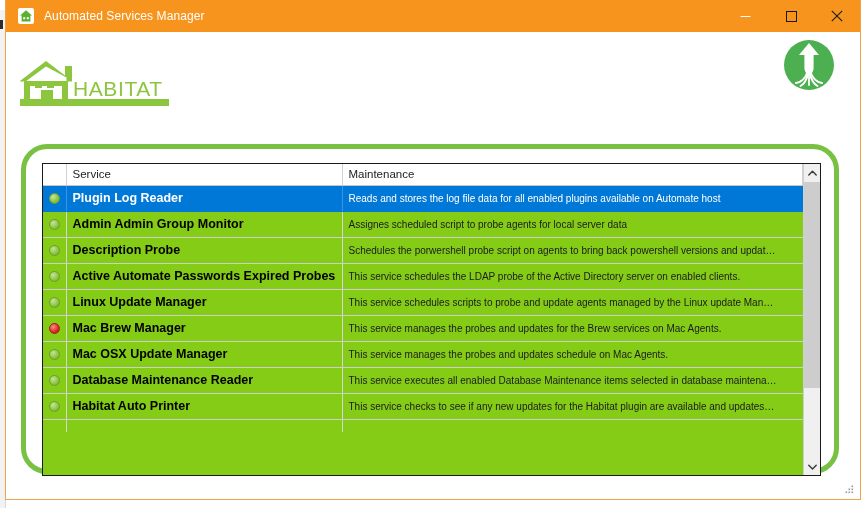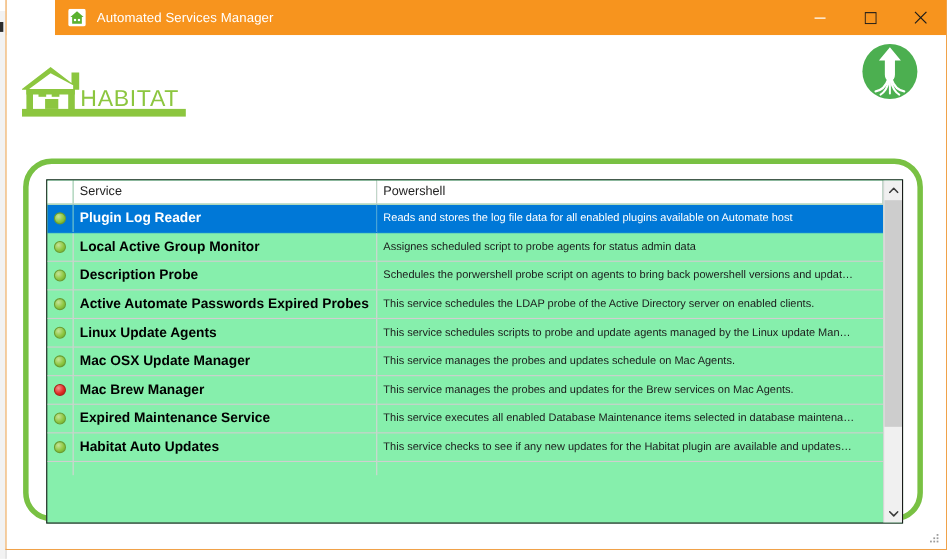--- a/index.html
+++ b/index.html
@@ -58,21 +58,20 @@
     overflow: hidden;
   }
 
   
   .titlebar {
     position: relative;
     height: 32px;
     background: #F7941E;
     display: flex;
     align-items: center;
-    margin-left: 44px;
   }
   .title-icon {
     width: 16px; height: 16px;
     margin-left: 12px;
     margin-right: 10px;
     flex: 0 0 auto;
     display: block;
   }
   .title-text {
     font-size: 12px;
@@ -141,21 +140,21 @@
 
   
   .grid-wrap {
     position: absolute;
     left: 36px;
     top: 131px;
     width: 779px;
     height: 313px;
     border: 1px solid #1a1a1a;
     box-sizing: border-box;
-    background: #86efac;
+    background: #84cc16;
     display: flex;
     overflow: hidden;
   }
   .grid-main {
     flex: 1 1 auto;
     overflow: hidden;
     position: relative;
   }
   table.grid {
     border-collapse: collapse;
@@ -370,39 +369,39 @@
           <table class="grid">
             <colgroup>
               <col class="c-stat">
                 <col class="c-svc">
                 <col class="c-desc">
             </colgroup>
             <thead>
               <tr>
                 <th class="stat-h"></th>
                 <th>Service</th>
-                <th>Powershell</th>
+                <th>Maintenance</th>
               </tr>
             </thead>
             <tbody>
 
               <tr class="selected">
                 <td class="stat">
                   <span class="dot green"></span>
                 </td>
                 <td class="svc">Plugin Log Reader</td>
                 <td class="desc">Reads and stores the log file data for all enabled plugins available on Automate host</td>
               </tr>
 
               <tr>
                 <td class="stat">
                   <span class="dot green"></span>
                 </td>
-                <td class="svc">Local Active Group Monitor</td>
-                <td class="desc">Assignes scheduled script to probe agents for status admin data</td>
+                <td class="svc">Admin Admin Group Monitor</td>
+                <td class="desc">Assignes scheduled script to probe agents for local server data</td>
               </tr>
 
               <tr>
                 <td class="stat">
                   <span class="dot green"></span>
                 </td>
                 <td class="svc">Description Probe</td>
                 <td class="desc">Schedules the porwershell probe script on agents to bring back powershell versions and updat…</td>
               </tr>
 
@@ -413,53 +412,53 @@
                   <span class="dot green"></span>
                 </td>
                 <td class="svc">Active Automate Passwords Expired Probes</td>
                 <td class="desc">This service schedules the LDAP probe of the Active Directory server on enabled clients.</td>
               </tr>
 
               <tr>
                 <td class="stat">
                   <span class="dot green"></span>
                 </td>
-                <td class="svc">Linux Update Agents</td>
+                <td class="svc">Linux Update Manager</td>
                 <td class="desc">This service schedules scripts to probe and update agents managed by the Linux update Man…</td>
+              </tr>
+
+              <tr>
+                <td class="stat">
+                  <span class="dot red"></span>
+                </td>
+                <td class="svc">Mac Brew Manager</td>
+                <td class="desc">This service manages the probes and updates for the Brew services on Mac Agents.</td>
               </tr>
 
               <tr>
                 <td class="stat">
                   <span class="dot green"></span>
                 </td>
                 <td class="svc">Mac OSX Update Manager</td>
                 <td class="desc">This service manages the probes and updates schedule on Mac Agents.</td>
               </tr>
 
               <tr>
                 <td class="stat">
-                  <span class="dot red"></span>
-                </td>
-                <td class="svc">Mac Brew Manager</td>
-                <td class="desc">This service manages the probes and updates for the Brew services on Mac Agents.</td>
-              </tr>
-
-              <tr>
-                <td class="stat">
-                  <span class="dot green"></span>
-                </td>
-                <td class="svc">Expired Maintenance Service</td>
+                  <span class="dot green"></span>
+                </td>
+                <td class="svc">Database Maintenance Reader</td>
                 <td class="desc">This service executes all enabled Database Maintenance items selected in database maintena…</td>
               </tr>
 
               <tr>
                 <td class="stat">
                   <span class="dot green"></span>
                 </td>
-                <td class="svc">Habitat Auto Updates</td>
+                <td class="svc">Habitat Auto Printer</td>
                 <td class="desc">This service checks to see if any new updates for the Habitat plugin are available and updates…</td>
               </tr>
 
               <tr class="filler">
                 <td class="stat"></td>
                 <td class="svc"></td>
                 <td class="desc"></td>
               </tr>
 
             </tbody>

